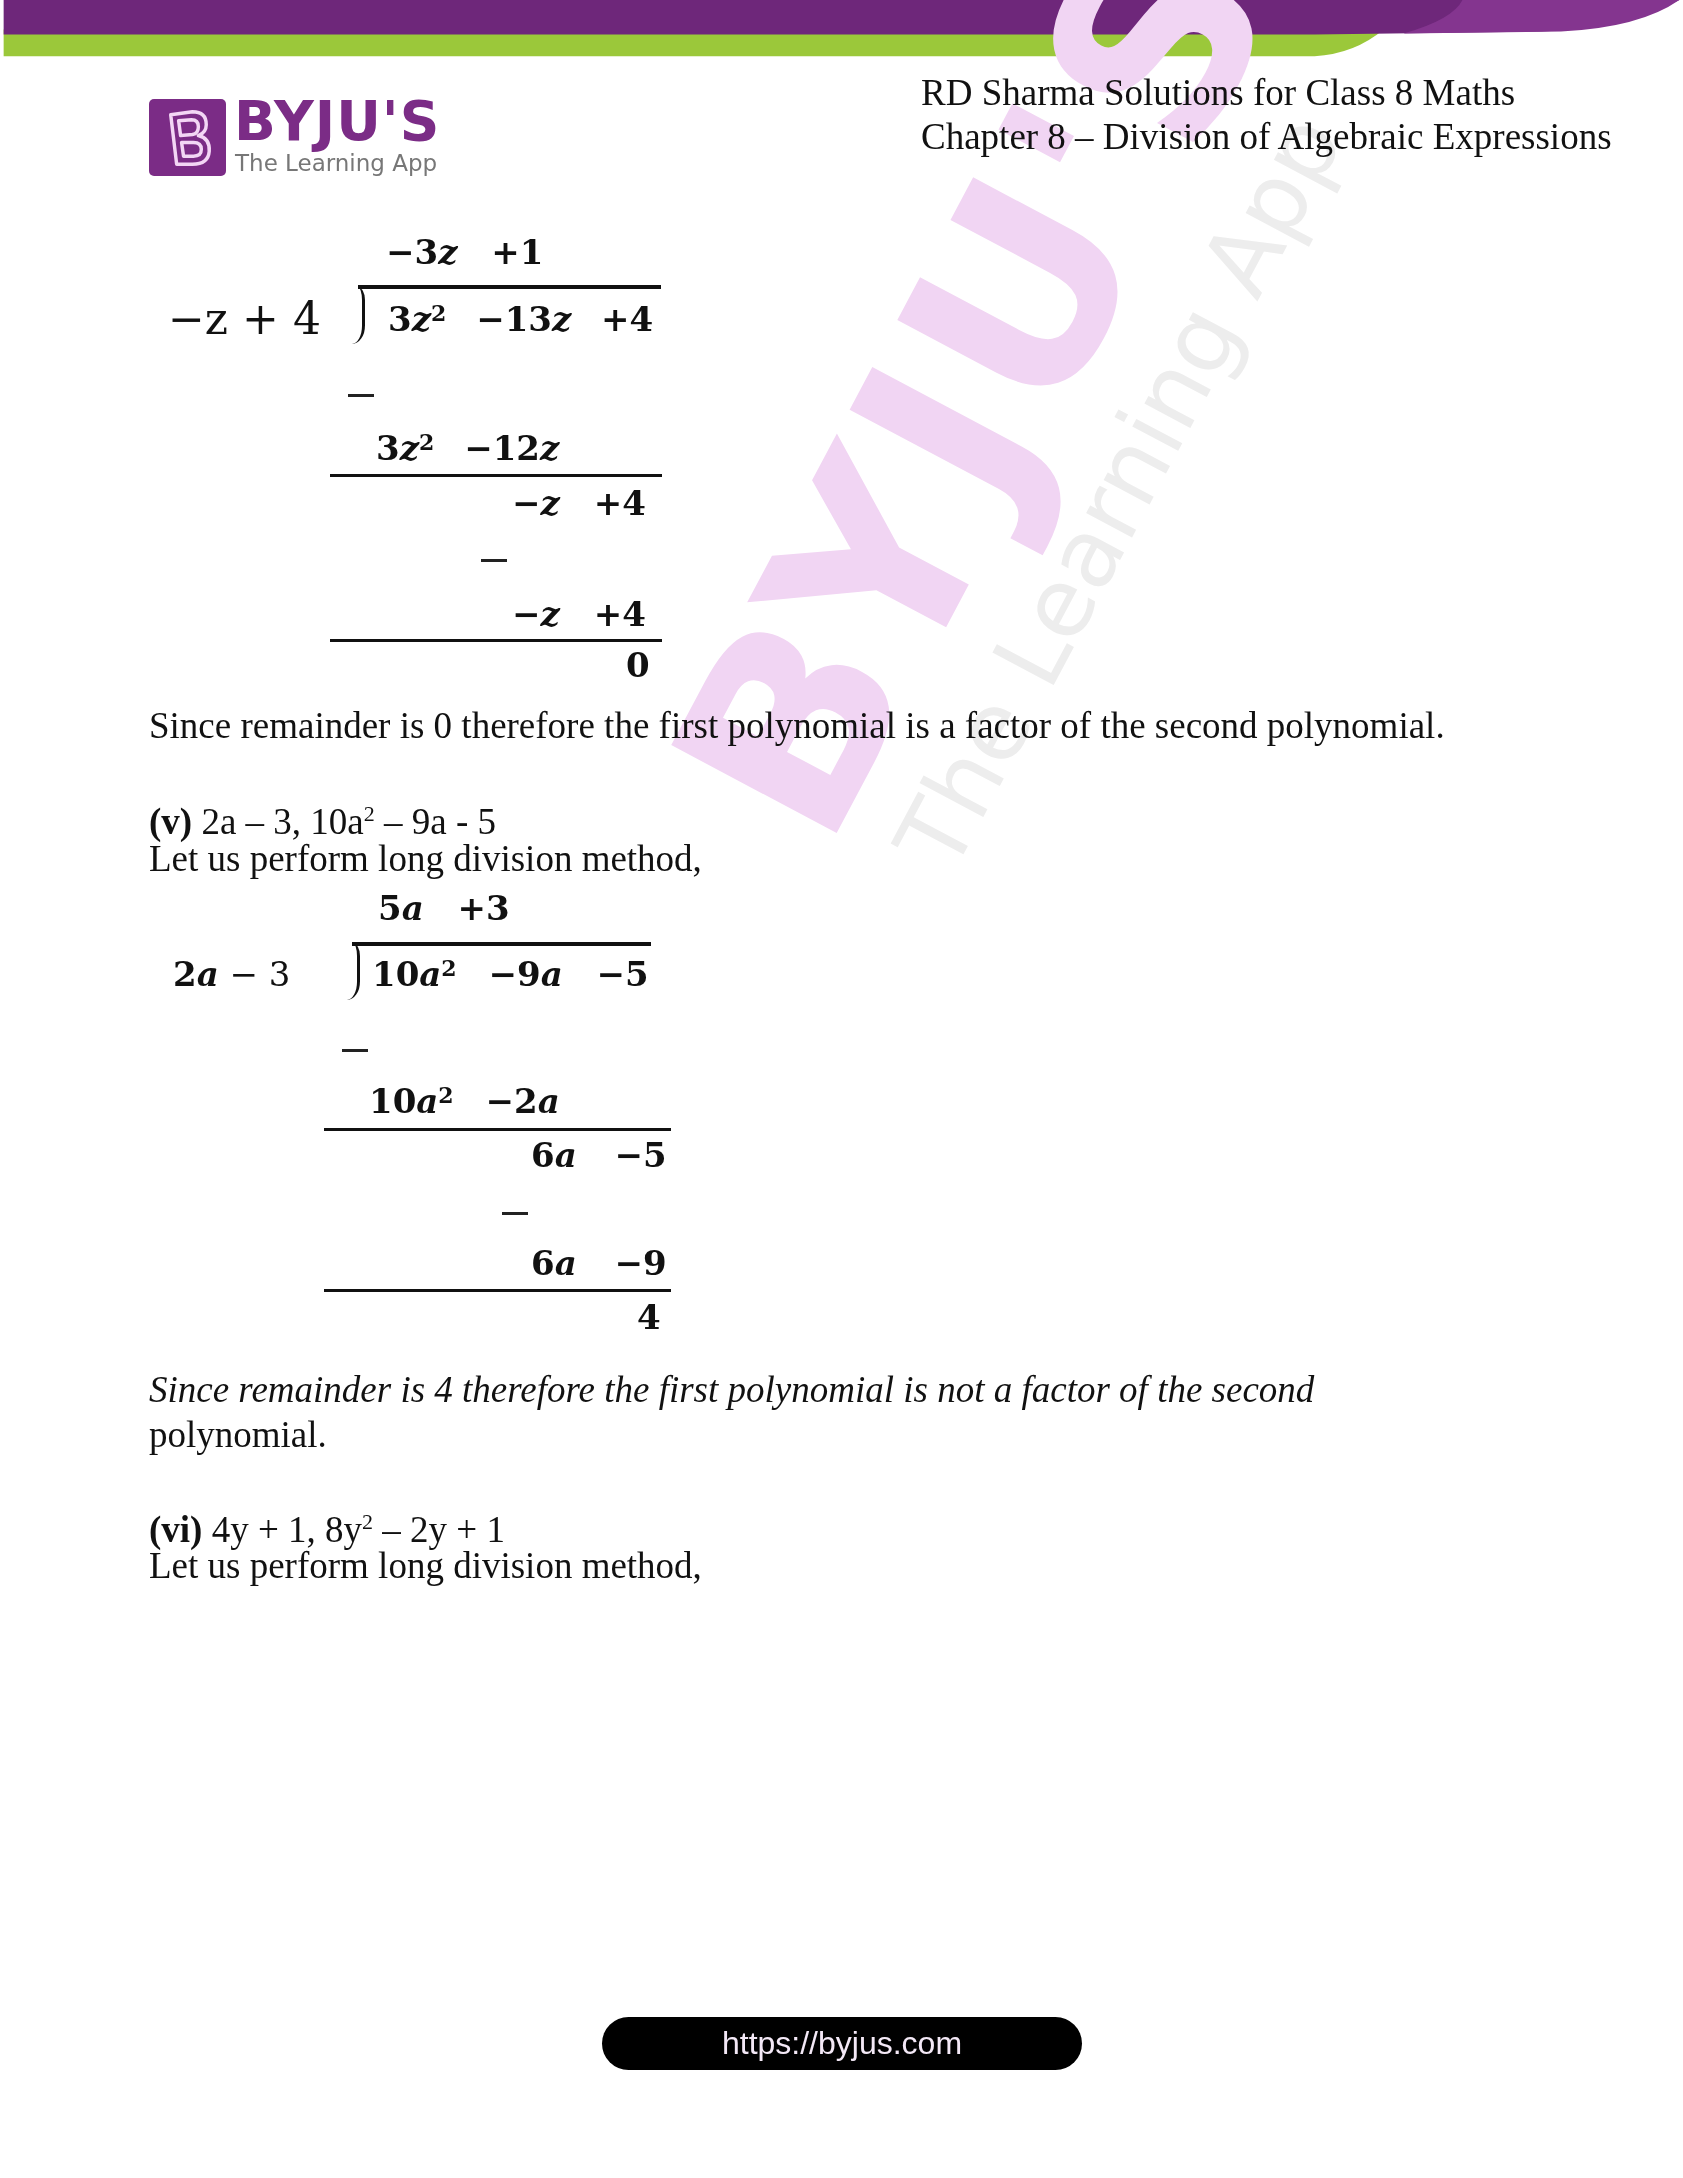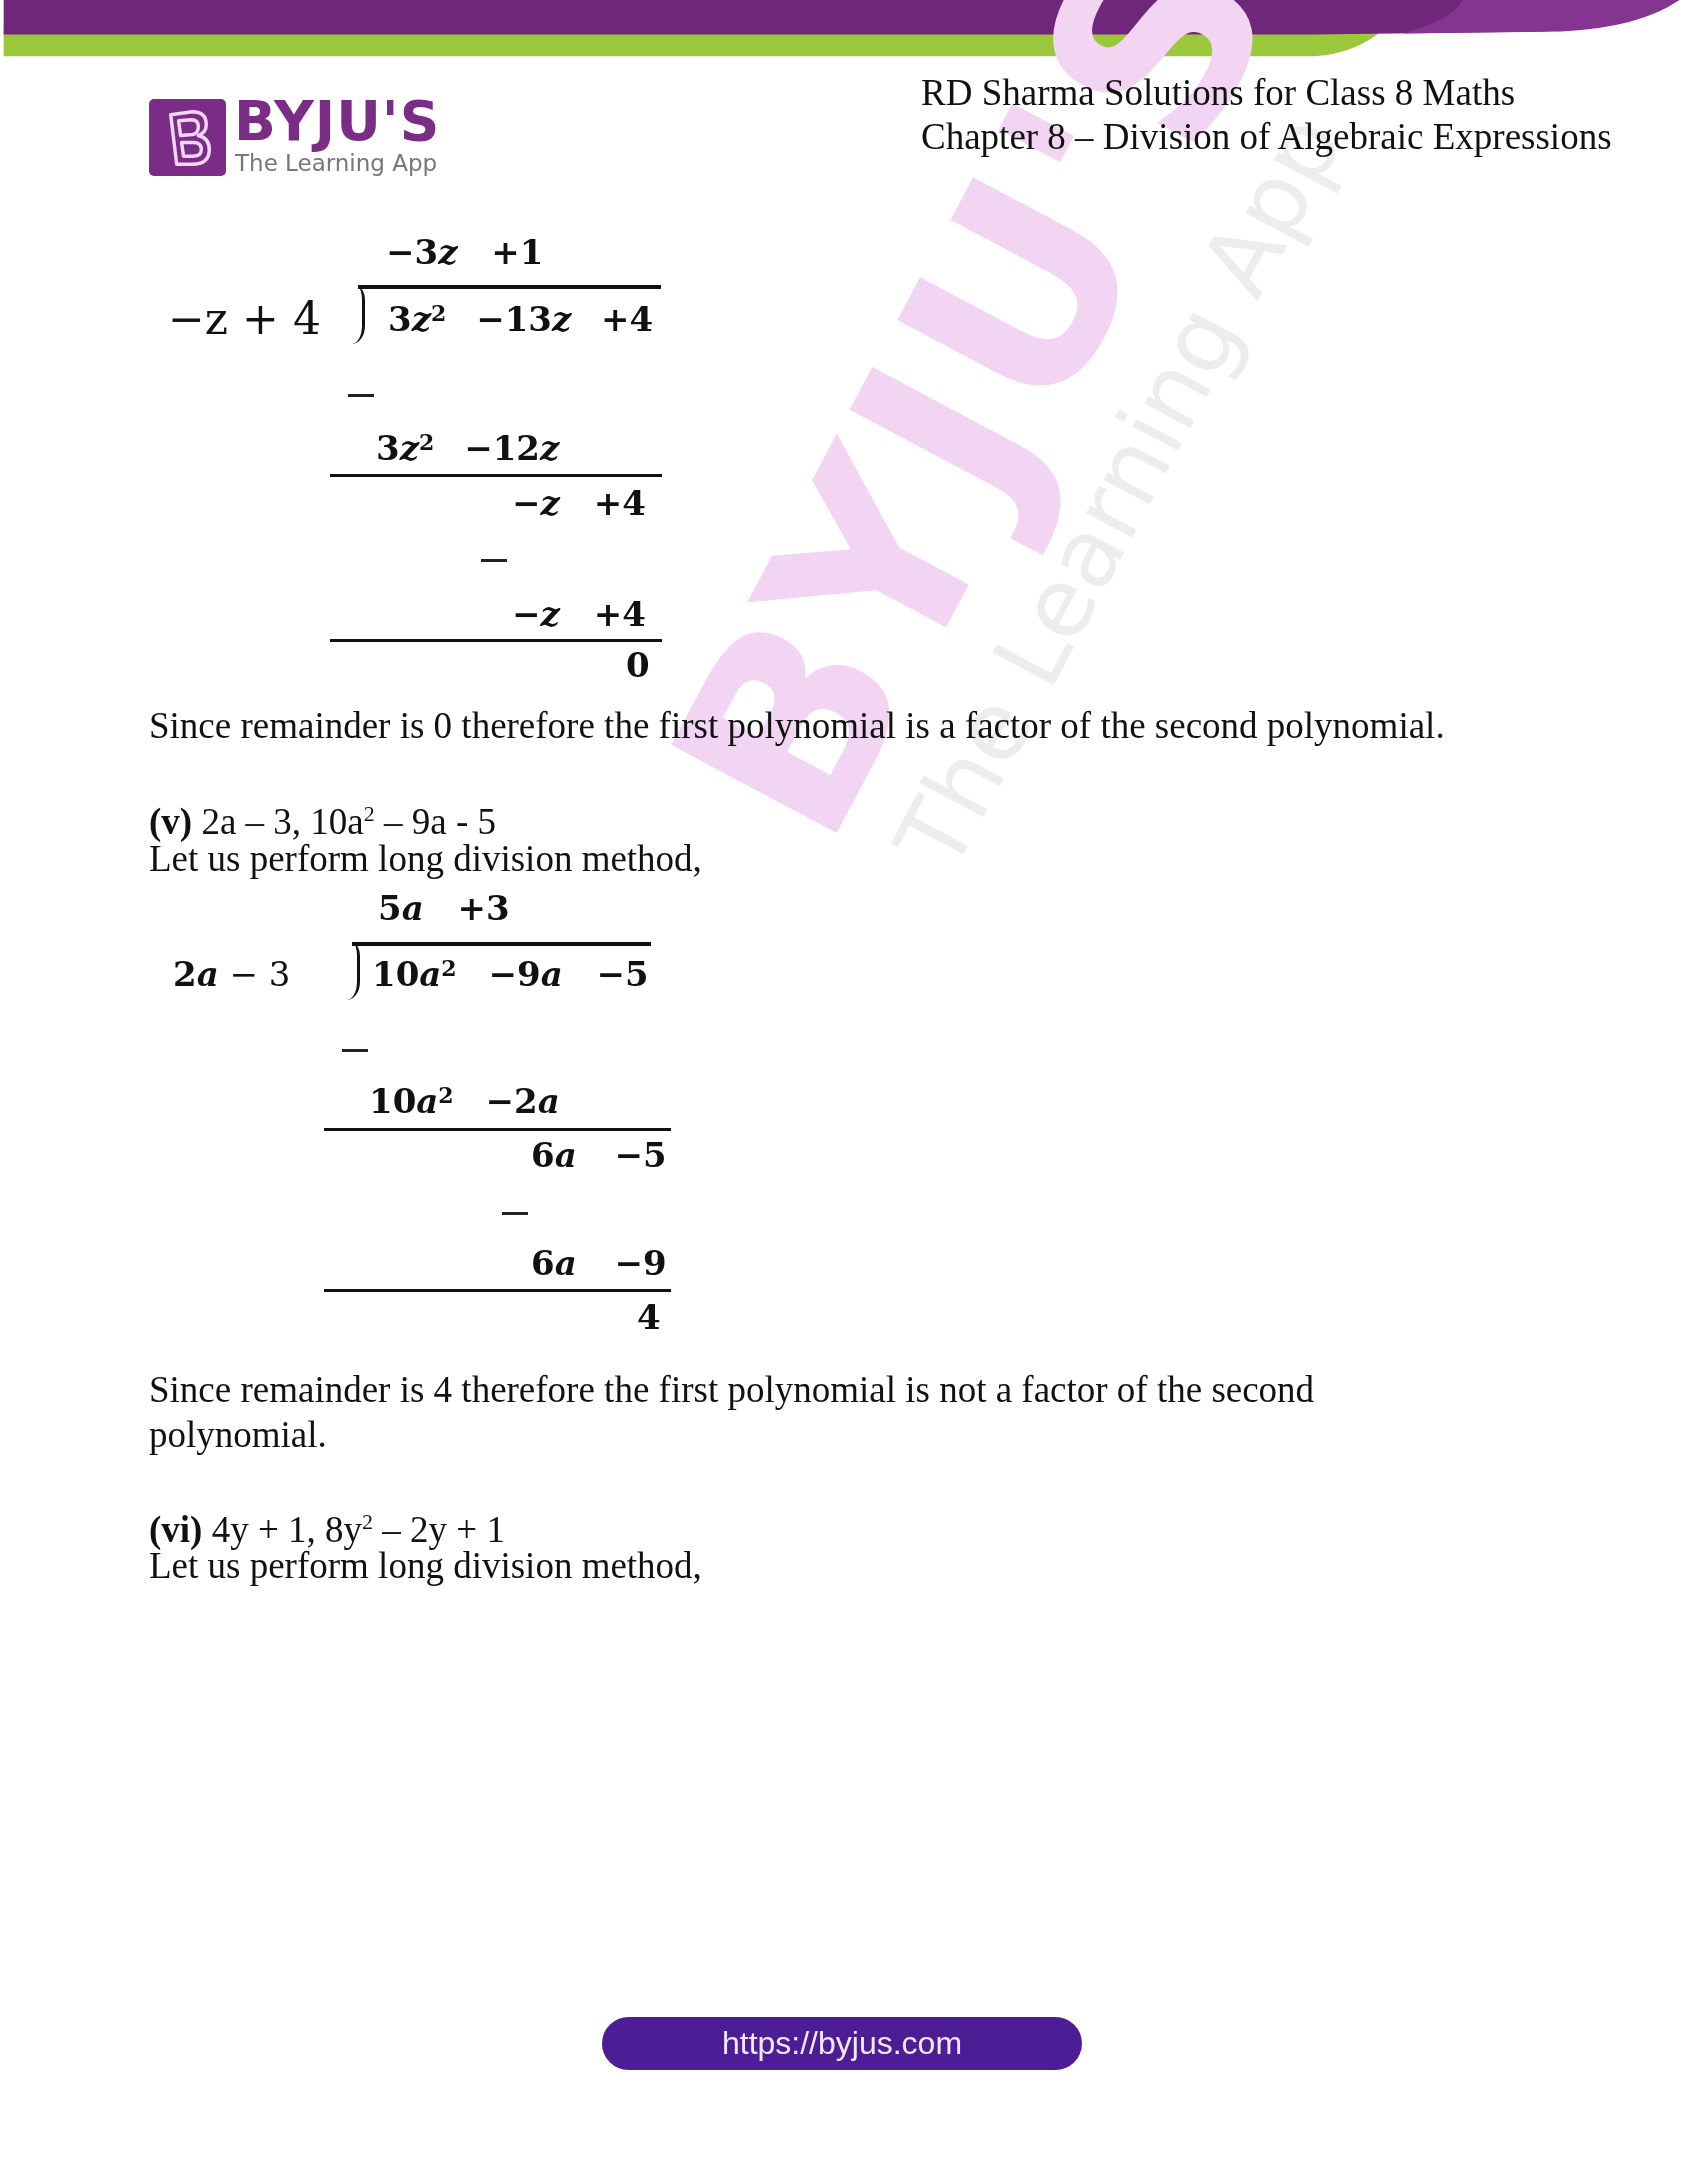--- a/index.html
+++ b/index.html
@@ -12,21 +12,21 @@
   .math i{font-style:italic;font-weight:bold;}
   .math sup{font-size:22px;vertical-align:top;position:relative;top:-6px;}
   .mlight{font-family:"DejaVu Serif","Liberation Serif",serif;font-size:44px;line-height:40px;}
   .hline{position:absolute;height:3px;background:#111;}
   .vinc{position:absolute;height:4px;background:#111;}
   .bracket{position:absolute;width:10px;border-right:3px solid #111;border-top-right-radius:8px 14px;border-bottom-right-radius:14px 20px;}
   .dash{position:absolute;width:26px;height:3px;background:#222;}
   .logo-box{position:absolute;left:149px;top:99px;width:77px;height:77px;background:#7b2c86;border-radius:5px;}
   .logo-word{position:absolute;left:234px;top:91px;font-family:"DejaVu Sans",sans-serif;font-weight:bold;font-size:55px;color:#7b2c86;letter-spacing:1px;line-height:61px;}
   .logo-tag{position:absolute;left:235px;top:149px;font-family:"DejaVu Sans",sans-serif;font-size:23px;color:#777;line-height:28px;}
-  .footer-pill{position:absolute;left:602px;top:2017px;width:480px;height:53px;background:#4c1d95;border-radius:27px;display:flex;align-items:center;justify-content:center;}
+  .footer-pill{position:absolute;left:602px;top:2017px;width:480px;height:53px;background:#000000;border-radius:27px;display:flex;align-items:center;justify-content:center;}
   .footer-pill span{font-family:"Liberation Sans",sans-serif;font-size:32px;color:#f3e8f6;}
   .wm{position:absolute;left:634px;top:752px;transform:rotate(-62deg);transform-origin:left top;}
   .wm-word{font-family:"DejaVu Sans",sans-serif;font-weight:bold;font-size:257px;color:#f1d5f3;line-height:257px;letter-spacing:6px;}
   .wm-tag{font-family:"DejaVu Sans",sans-serif;font-size:95px;color:#ededed;line-height:99px;}
 </style>
 </head>
 <body>
 
 <svg class="band" viewBox="0 0 1700 70" width="1683" height="69">
   <path d="M0 30 H1400 Q1370 55 1330 57 H0 Z" fill="#9bc83a"></path>
@@ -116,21 +116,21 @@
   </div>
   <div class="dash" style="left:502px;top:1212px;"></div>
   <div class="abs math" style="left:531px;top:1243px;">
     <span>6</span><i>a</i>
     <span style="margin-left:26px;">−9</span>
   </div>
   <div class="hline" style="left:324px;top:1289px;width:347px;"></div>
   <div class="abs math" style="left:637px;top:1297px;">4</div>
 </div>
 
-<div class="abs body-text" style="left:149px;top:1368px;">Since remainder is 4 therefore the first polynomial is not a factor of the second</div>
+<div class="abs body-text" style="left:149px;top:1368px;font-style:italic;">Since remainder is 4 therefore the first polynomial is not a factor of the second</div>
 <div class="abs body-text" style="left:149px;top:1413px;">polynomial.</div>
 
 <div class="abs body-text" style="left:149px;top:1500px;">
   <b>(vi)</b><span> 4y + 1, 8y</span><sup style="font-size:22px;">2</sup><span> – 2y + 1</span>
 </div>
 <div class="abs body-text" style="left:149px;top:1544px;">Let us perform long division method,</div>
 
 <div class="footer-pill">
   <span>https://byjus.com</span>
 </div>

